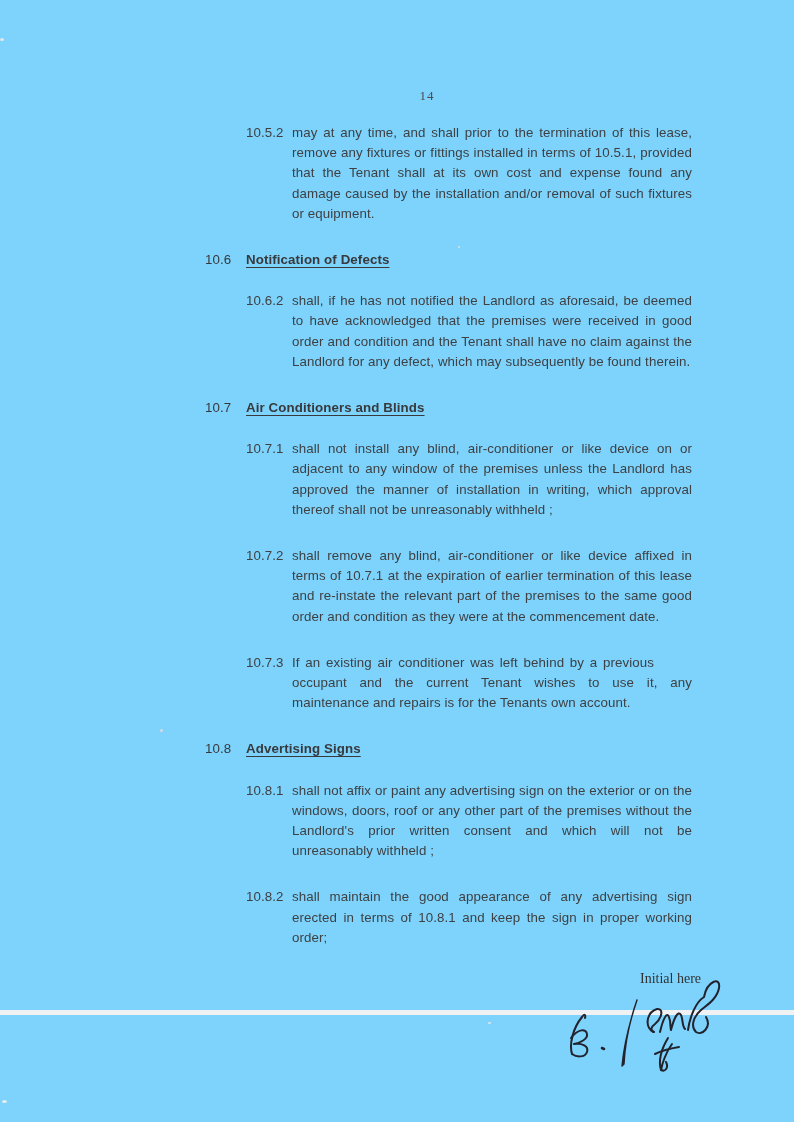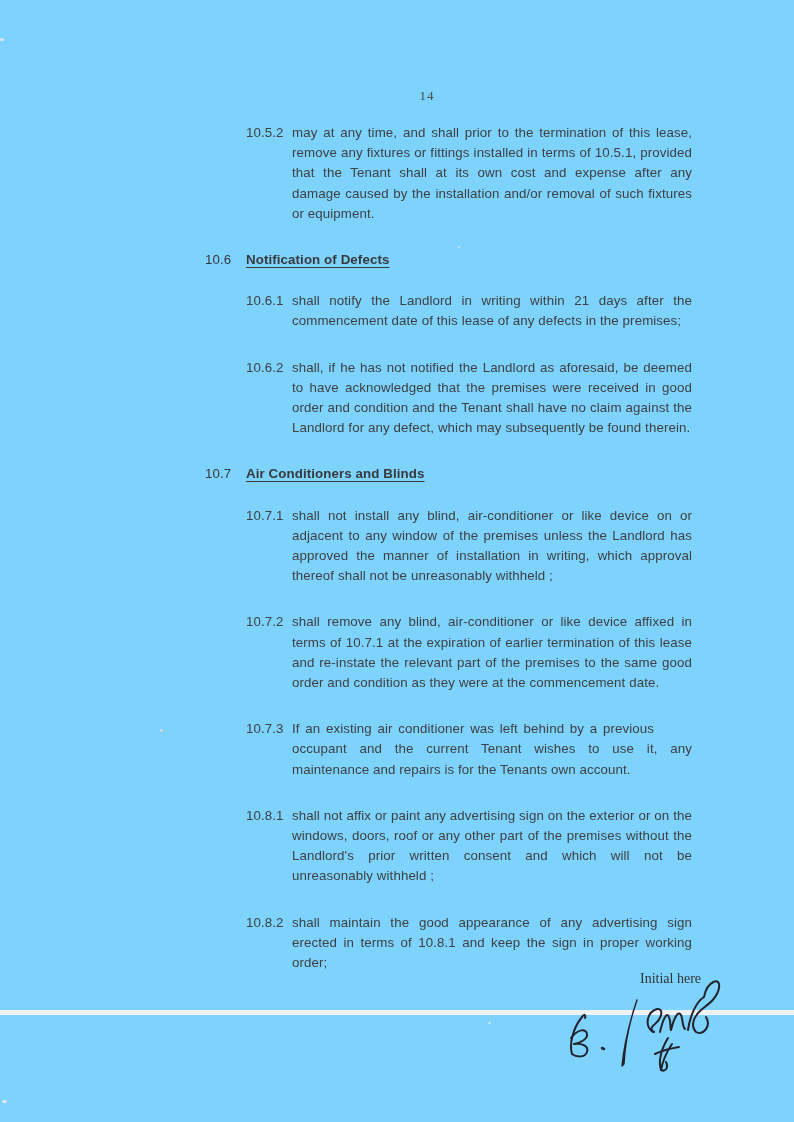--- a/index.html
+++ b/index.html
@@ -100,32 +100,28 @@
 <body>
 
 <div class="page">
 
   <div class="page-number">14</div>
 
   <div class="content">
 
     <div class="clause">
       <span class="cnum">10.5.2</span>
-      <p class="ctext">may at any time, and shall prior to the termination of this lease, remove any fixtures or fittings installed in terms of 10.5.1, provided that the Tenant shall at its own cost and expense after any damage caused by the installation and/or removal of such fixtures or equipment.</p>
+      <p class="ctext">may at any time, and shall prior to the termination of this lease, remove any fixtures or fittings installed in terms of 10.5.1, provided that the Tenant shall at its own cost and expense found any damage caused by the installation and/or removal of such fixtures or equipment.</p>
     </div>
 
     <div class="section-heading">
       <span class="hnum">10.6</span>
       <span class="htitle">Notification of Defects</span>
     </div>
 
-    <div class="clause">
-      <span class="cnum">10.6.1</span>
-      <p class="ctext">shall notify the Landlord in writing within 21 days after the commencement date of this lease of any defects in the premises;</p>
-    </div>
 
     <div class="clause">
       <span class="cnum">10.6.2</span>
       <p class="ctext">shall, if he has not notified the Landlord as aforesaid, be deemed to have acknowledged that the premises were received in good order and condition and the Tenant shall have no claim against the Landlord for any defect, which may subsequently be found therein.</p>
     </div>
 
     <div class="section-heading">
       <span class="hnum">10.7</span>
       <span class="htitle">Air Conditioners and Blinds</span>
     </div>
@@ -138,20 +134,24 @@
     <div class="clause">
       <span class="cnum">10.7.2</span>
       <p class="ctext">shall remove any blind, air-conditioner or like device affixed in terms of 10.7.1 at the expiration of earlier termination of this lease and re-instate the relevant part of the premises to the same good order and condition as they were at the commencement date.</p>
     </div>
 
     <div class="clause">
       <span class="cnum">10.7.3</span>
       <p class="ctext"><span>If an existing air conditioner was left behind by a previous</span><span class="wide-gap"></span><span>occupant</span> <span>and the current Tenant wishes to use it, any maintenance and repairs is for the Tenants own account.</span></p>
     </div>
 
+    <div class="section-heading">
+      <span class="hnum">10.8</span>
+      <span class="htitle">Advertising Signs</span>
+    </div>
 
     <div class="clause">
       <span class="cnum">10.8.1</span>
       <p class="ctext">shall not affix or paint any advertising sign on the exterior or on the windows, doors, roof or any other part of the premises without the Landlord's prior written consent and which will not be unreasonably withheld ;</p>
     </div>
 
     <div class="clause">
       <span class="cnum">10.8.2</span>
       <p class="ctext">shall maintain the good appearance of any advertising sign erected in terms of 10.8.1 and keep the sign in proper working order;</p>
     </div>

